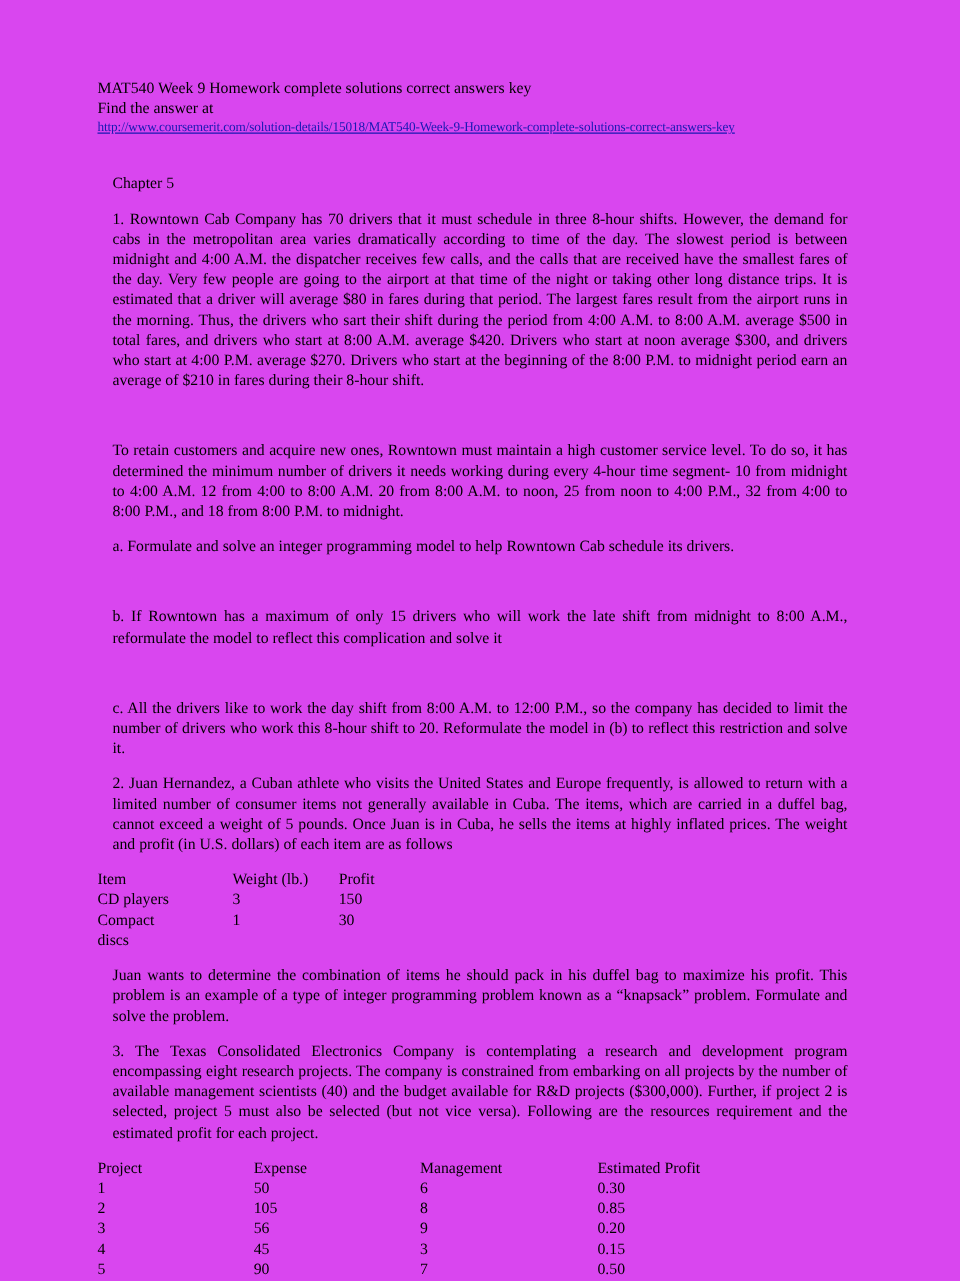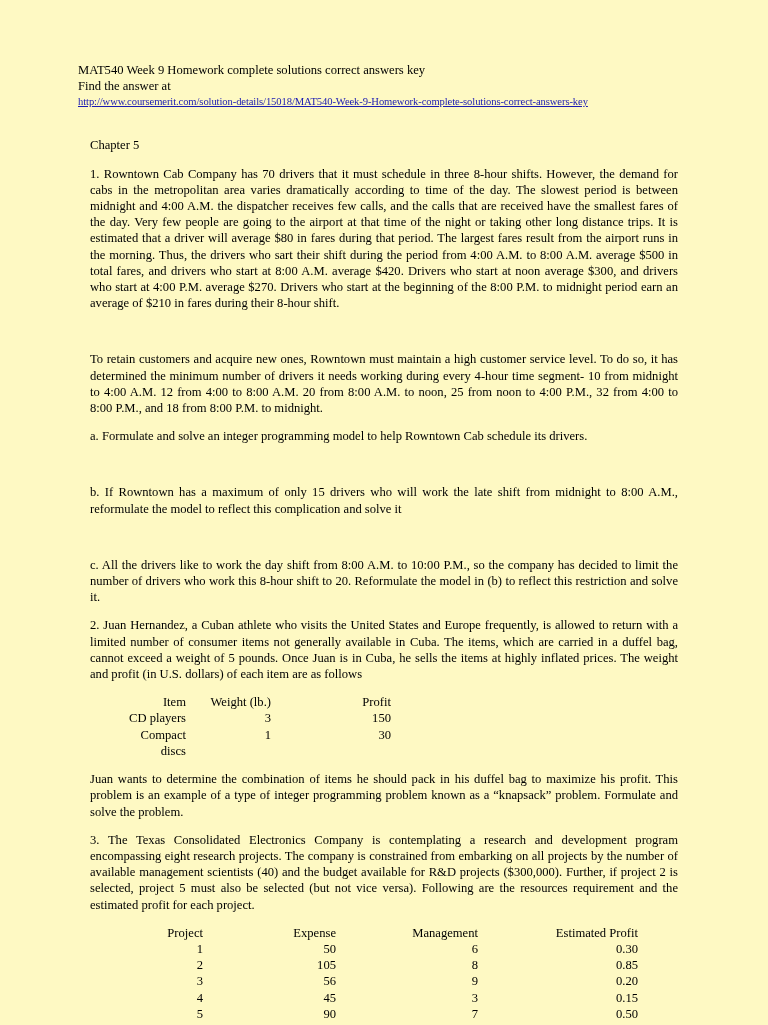--- a/index.html
+++ b/index.html
@@ -11,21 +11,21 @@
     width: 768px;
     height: 1025px;
     font-family: "Liberation Serif", "DejaVu Serif", serif;
     color: #000000;
     overflow: hidden;
   }
   .page {
     position: relative;
     width: 768px;
     height: 1025px;
-    background: #fef9c3;
+    background: #d946ef;
     box-sizing: border-box;
     padding: 62px 78px 0 78px;
   }
   .doc-body {
     width: 612px;
     font-size: 12.6px;
     line-height: 16.2px;
     text-align: left;
   }
   p.para {
@@ -61,21 +61,21 @@
   table.data-table {
     border-collapse: collapse;
     margin: 0;
     padding: 0;
     font-size: 12.6px;
     line-height: 16.2px;
   }
   table.data-table td, table.data-table th {
     padding: 0;
     margin: 0;
-    text-align: right;
+    text-align: left;
     vertical-align: top;
     font-weight: normal;
   }
   .kp-c0 { width: 108px; font-weight: bold; }
   .kp-c1 { width: 85px; }
   .kp-c2 { width: 120px; }
   .kp-head td { font-weight: bold; }
   .kp-name { font-weight: bold; }
   
   .pj-c0 { width: 125px; }
@@ -105,21 +105,21 @@
 
     <p class="para">To retain customers and acquire new ones, Rowntown must maintain a high customer service level. To do so, it has determined the minimum number of drivers it needs working during every 4-hour time segment- 10 from midnight to 4:00 A.M. 12 from 4:00 to 8:00 A.M. 20 from 8:00 A.M. to noon, 25 from noon to 4:00 P.M., 32 from 4:00 to 8:00 P.M., and 18 from 8:00 P.M. to midnight.</p>
     <p class="para">a. Formulate and solve an integer programming model to help Rowntown Cab schedule its drivers.</p>
 
     <div class="spacer"></div>
 
     <p class="para">b. If Rowntown has a maximum of only 15 drivers who will work the late shift from midnight to 8:00 A.M., reformulate the model to reflect this complication and solve it</p>
 
     <div class="spacer"></div>
 
-    <p class="para">c. All the drivers like to work the day shift from 8:00 A.M. to 10:00 P.M., so the company has decided to limit the number of drivers who work this 8-hour shift to 20. Reformulate the model in (b) to reflect this restriction and solve it.</p>
+    <p class="para">c. All the drivers like to work the day shift from 8:00 A.M. to 12:00 P.M., so the company has decided to limit the number of drivers who work this 8-hour shift to 20. Reformulate the model in (b) to reflect this restriction and solve it.</p>
     <p class="para">2. Juan Hernandez, a Cuban athlete who visits the United States and Europe frequently, is allowed to return with a limited number of consumer items not generally available in Cuba. The items, which are carried in a duffel bag, cannot exceed a weight of 5 pounds. Once Juan is in Cuba, he sells the items at highly inflated prices. The weight and profit (in U.S. dollars) of each item are as follows</p>
 
     <table class="data-table">
       <tbody>
         <tr class="kp-head">
           <td class="kp-c0">Item</td>
           <td class="kp-c1">Weight (lb.)</td>
           <td class="kp-c2">Profit</td>
         </tr>
         <tr>

